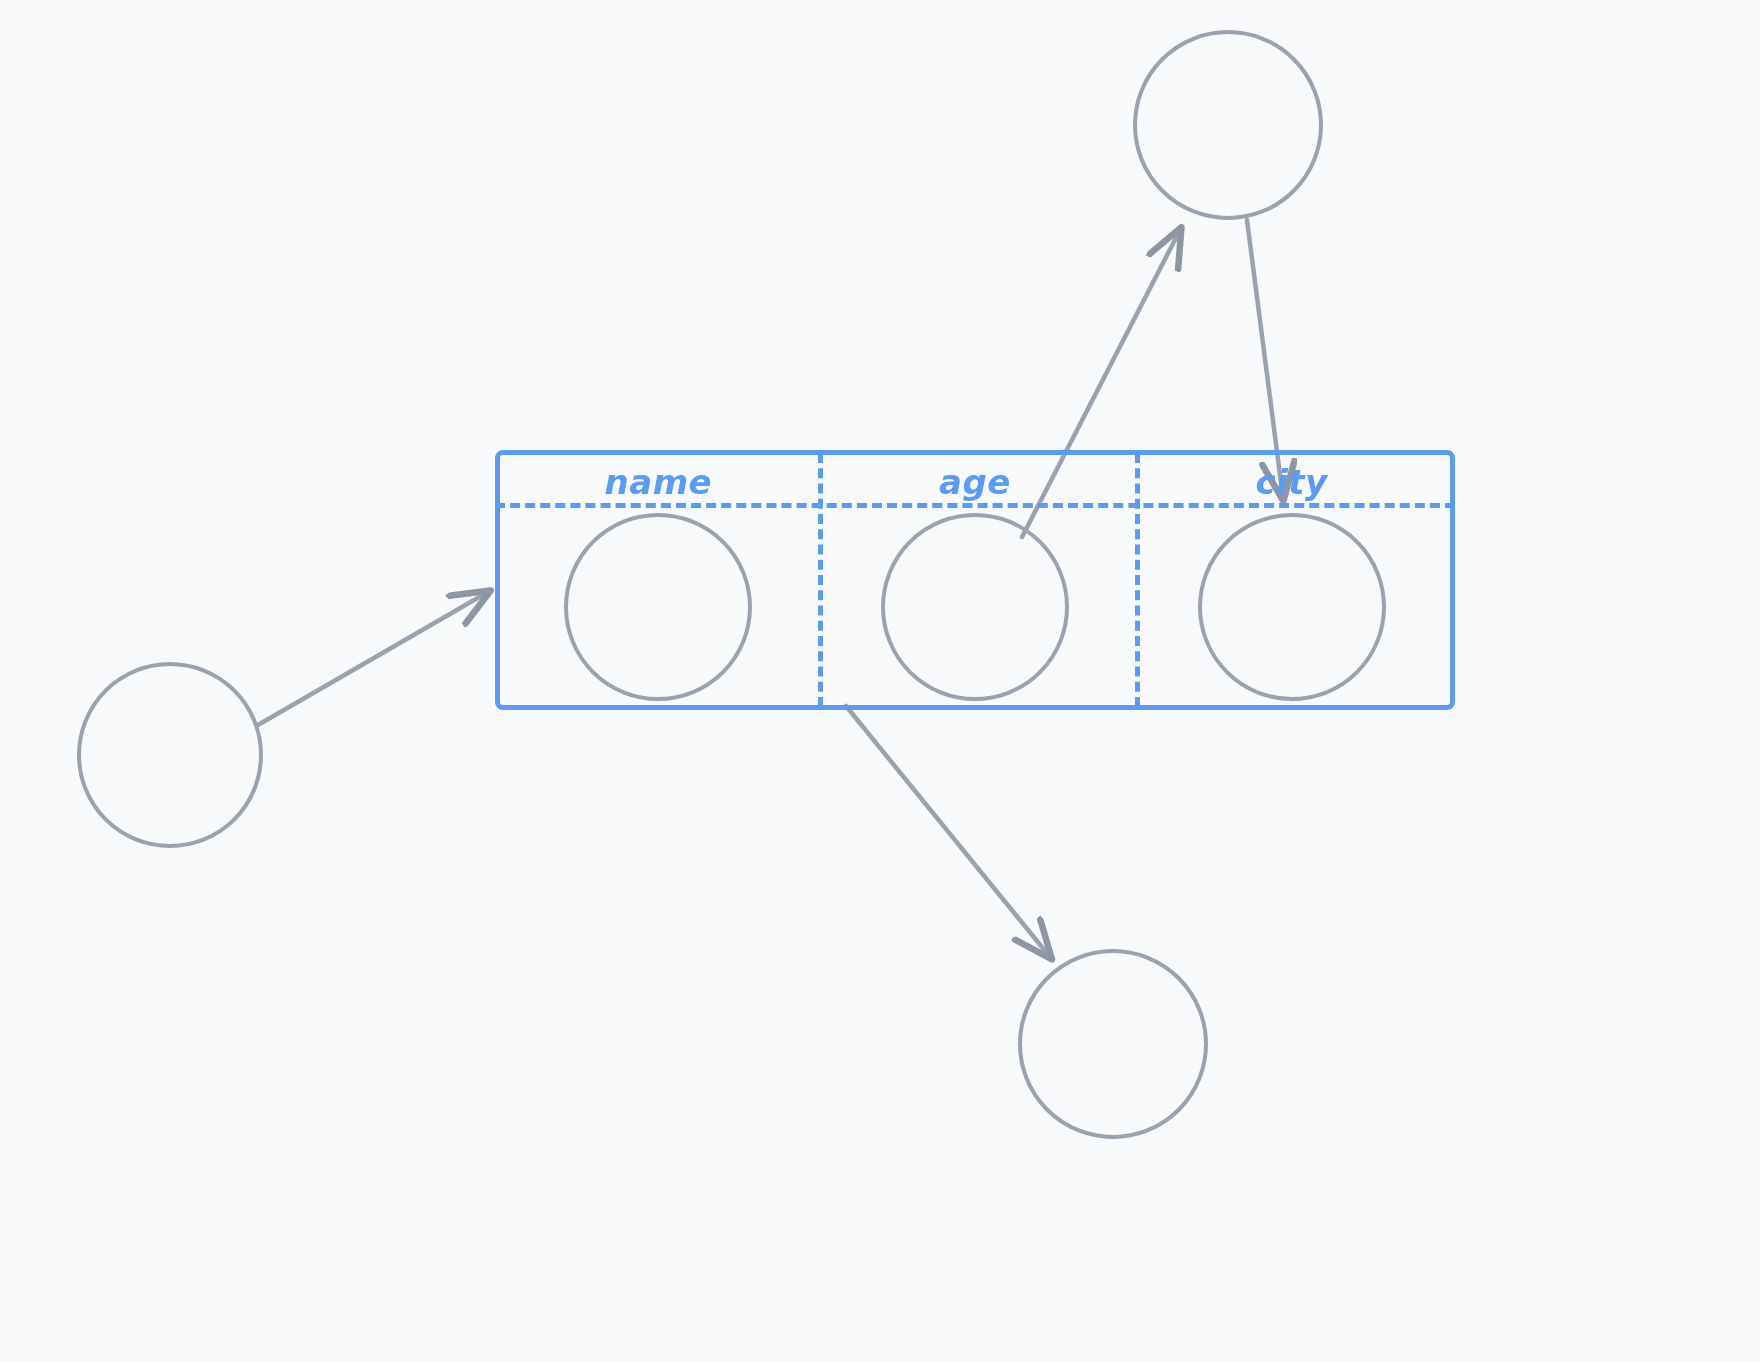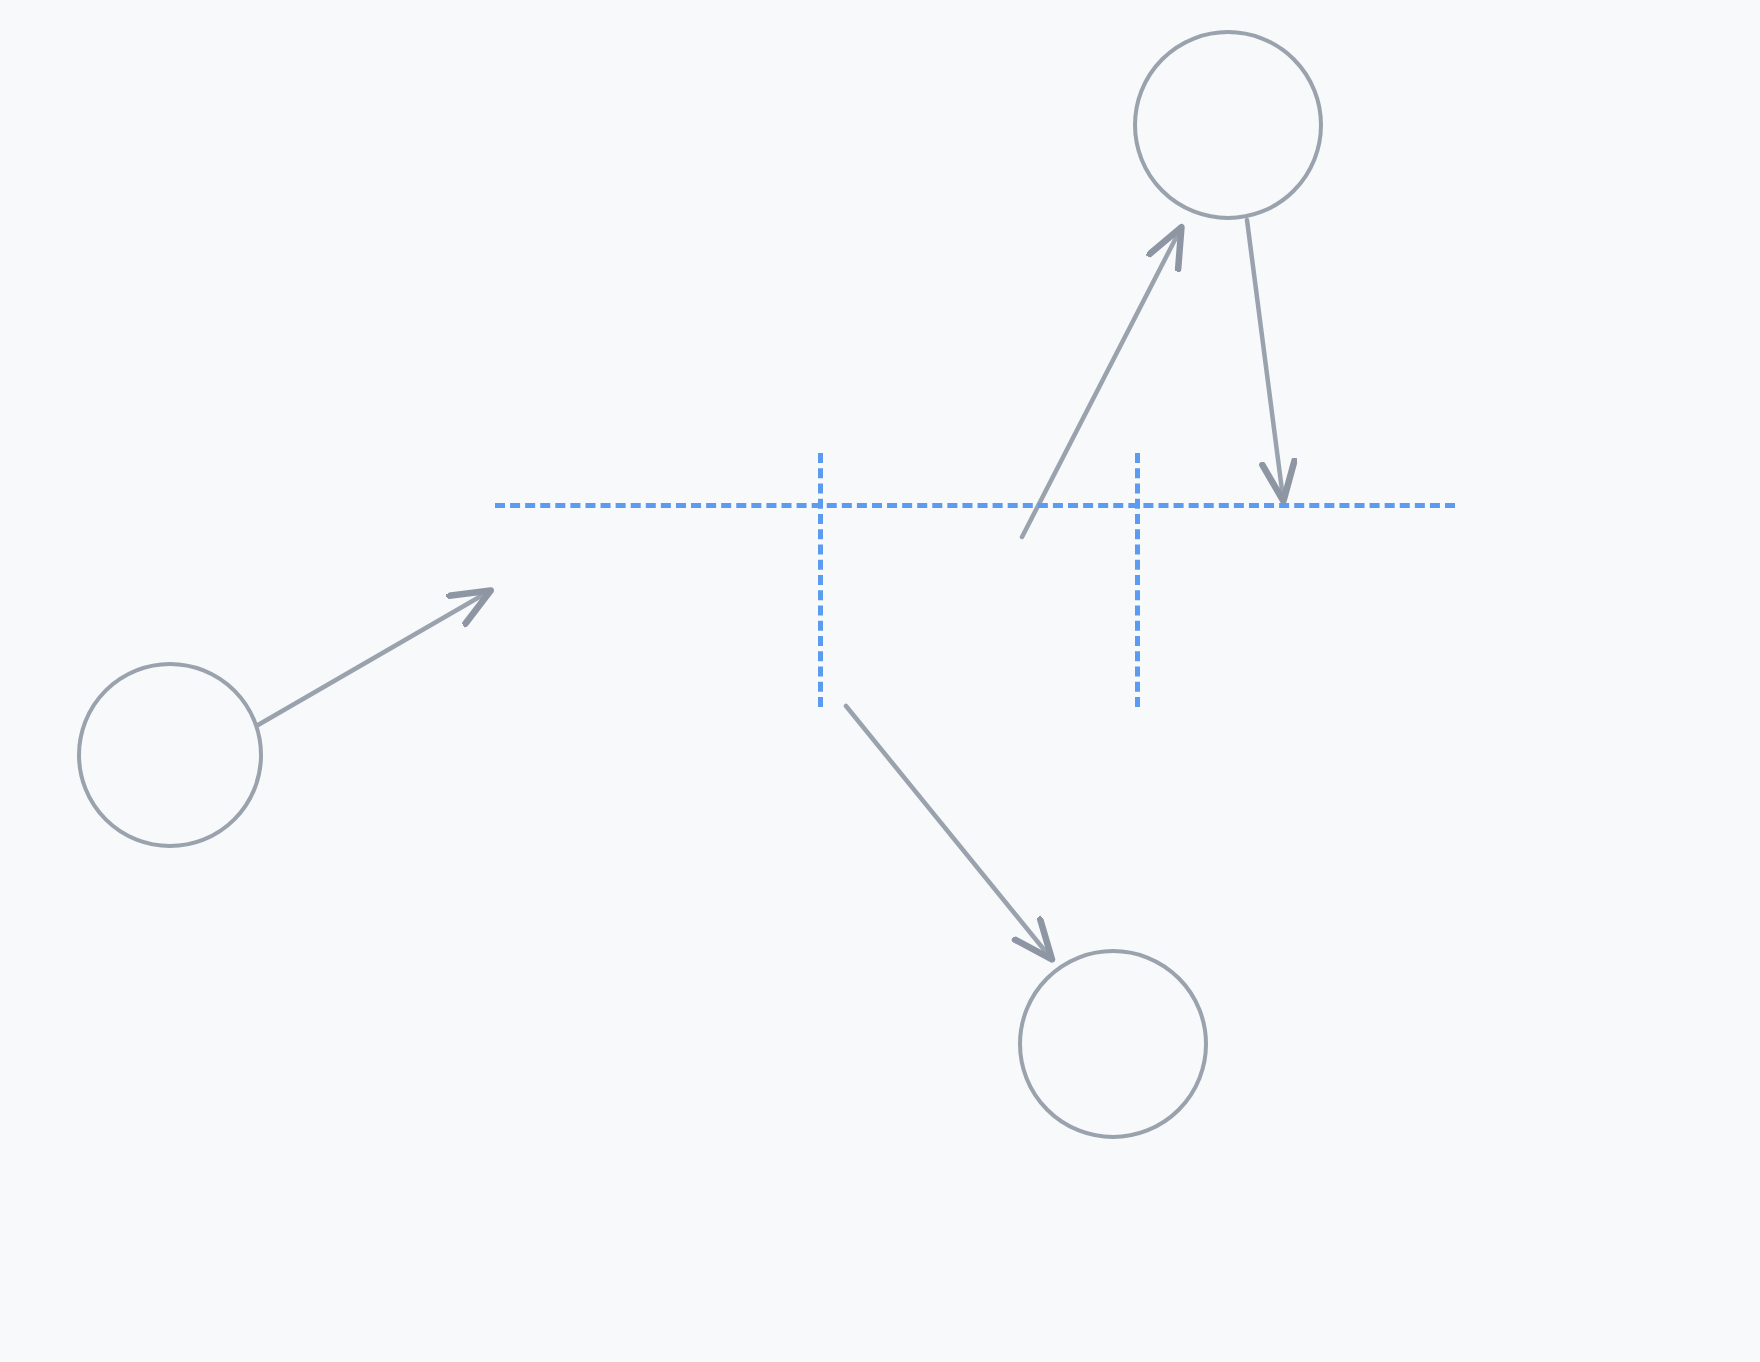--- a/index.html
+++ b/index.html
@@ -125,19 +125,45 @@
 
     <line x1="846" y1="706" x2="1050" y2="957" stroke="#9aa2ad" stroke-width="4.5" stroke-linecap="round" marker-end="url(#arrowhead)"></line>
   </svg>
 
   <div class="node-circle" style="left:77px; top:662px; width:186px; height:186px;"></div>
 
   <div class="node-circle" style="left:1133px; top:30px; width:190px; height:190px;"></div>
 
   <div class="node-circle" style="left:1018px; top:949px; width:190px; height:190px;"></div>
 
+  <div id="table-shape" style="left:495px; top:450px; width:960px; height:260px;">
+
+    <div class="table-header-row" style="height:53px;">
+      <div class="header-cell">
+        <span>name</span>
+      </div>
+      <div class="header-cell">
+        <span>age</span>
+      </div>
+      <div class="header-cell">
+        <span>city</span>
+      </div>
+    </div>
+
+    <div class="table-body-row" style="top:53px; height:197px;">
+      <div class="body-cell">
+        <div class="cell-circle"></div>
+      </div>
+      <div class="body-cell">
+        <div class="cell-circle"></div>
+      </div>
+      <div class="body-cell">
+        <div class="cell-circle"></div>
+      </div>
+    </div>
+  </div>
 
   <div class="h-dash" style="left:495px; top:503px; width:960px;"></div>
 
   <div class="v-dash" style="left:818px; top:453px; height:254px;"></div>
   <div class="v-dash" style="left:1135px; top:453px; height:254px;"></div>
 
 </div>
 
 </body></html>

